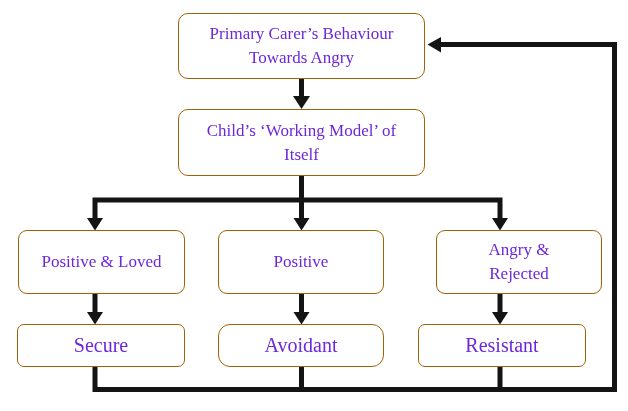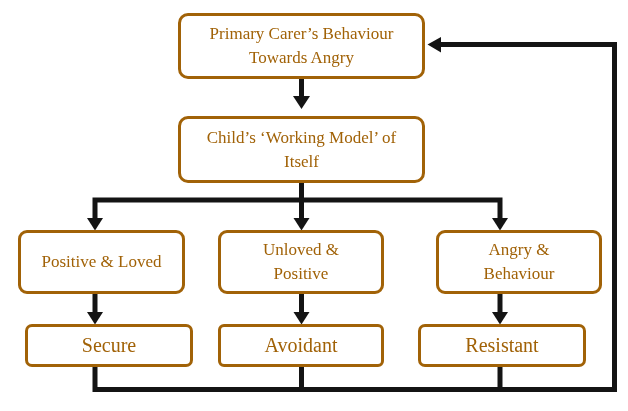--- a/index.html
+++ b/index.html
@@ -10,37 +10,37 @@
     font-family:"Liberation Serif","DejaVu Serif",serif;
     overflow:hidden;
   }
   .connectors{position:absolute;left:0;top:0;width:628px;height:411px;}
   .connectors path{stroke:#141414;stroke-width:5;fill:none;stroke-linejoin:miter;}
   .connectors polygon{fill:#141414;stroke:none;}
   .node{
     position:absolute;
     box-sizing:border-box;
     background:#ffffff;
-    border:3px solid #a16207;
+    border:1px solid #a16207;
     border-radius:9px;
     display:flex;
     flex-direction:column;
     align-items:center;
     justify-content:center;
     text-align:center;
-    color:#a16207;
+    color:#6d28d9;
   }
   .node .ln{display:block;white-space:nowrap;}
   .n-a{left:178px;top:13px;width:247px;height:66px;font-size:17px;line-height:24px;border-radius:10px;}
-  .n-b{left:178px;top:116px;width:247px;height:67px;font-size:17px;line-height:24px;border-radius:10px;}
+  .n-b{left:178px;top:109px;width:247px;height:67px;font-size:17px;line-height:24px;border-radius:10px;}
   .n-c1{left:18px; top:230px;width:167px;height:64px;font-size:17px;line-height:24px;}
   .n-c2{left:218px;top:230px;width:166px;height:64px;font-size:17px;line-height:24px;}
   .n-c3{left:436px;top:230px;width:166px;height:64px;font-size:17px;line-height:24px;}
-  .n-d1{left:17px; top:324px;width:168px;height:43px;font-size:20px;border-radius:7px;margin-left:8px;}
-  .n-d2{left:218px;top:324px;width:166px;height:43px;font-size:20px;border-radius:6px;}
+  .n-d1{left:17px; top:324px;width:168px;height:43px;font-size:20px;border-radius:7px;}
+  .n-d2{left:218px;top:324px;width:166px;height:43px;font-size:20px;border-radius:12px;}
   .n-d3{left:418px;top:324px;width:168px;height:43px;font-size:20px;border-radius:7px;font-family:Liberation Serif, serif;}
 </style>
 </head>
 <body>
 
 <div class="stage">
 
   <svg class="connectors" viewBox="0 0 628 411" xmlns="http://www.w3.org/2000/svg">
 
     <g>
@@ -86,27 +86,26 @@
   <div class="node n-b">
     <span class="ln">Child’s ‘Working Model’ of</span>
     <span class="ln">Itself</span>
   </div>
 
   <div class="node n-c1">
     <span class="ln">Positive &amp; Loved</span>
   </div>
 
   <div class="node n-c2">
-    <span class="ln">Unloved &amp;</span>
     <span class="ln">Positive</span>
   </div>
 
   <div class="node n-c3">
     <span class="ln">Angry &amp;</span>
-    <span class="ln">Behaviour</span>
+    <span class="ln">Rejected</span>
   </div>
 
   <div class="node n-d1">
     <span class="ln">Secure</span>
   </div>
 
   <div class="node n-d2">
     <span class="ln">Avoidant</span>
   </div>
 

